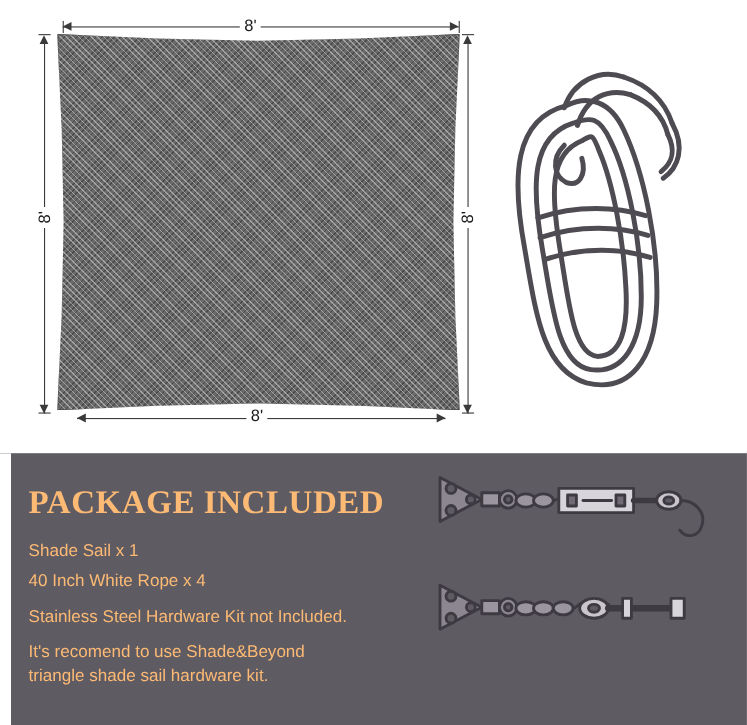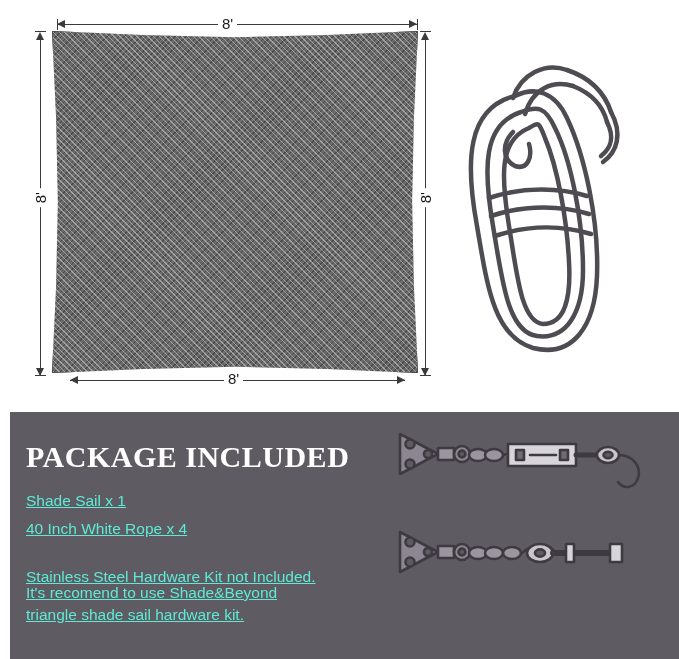--- a/index.html
+++ b/index.html
@@ -110,35 +110,34 @@
     left: 0; top: 0;
     width: 10px; height: 249px;
     background: #ffffff;
   }
   #package-title {
     position: absolute;
     left: 26px; top: 28px;
     font-family: "Liberation Serif", serif;
     font-weight: bold;
     font-size: 30px;
-    color: #ffffff;
+    color: #fdba74;
     letter-spacing: 0.5px;
   }
   .pkg-line {
     position: absolute;
     left: 26px;
     font-size: 15.5px;
-    color: #5eead4;
+    color: #fdba74;
     line-height: 1.45;
     white-space: nowrap;
-    text-decoration: underline;
   }
   #pkg-0 { top: 78px; }
   #pkg-1 { top: 106px; }
-  #pkg-2 { top: 138px; margin-top: 16px; }
+  #pkg-2 { top: 138px; }
   #pkg-3 { top: 170px; }
   #pkg-4 { top: 192px; }
 
   #hardware {
     position: absolute;
     left: 370px; top: 10px;
     width: 300px; height: 230px;
   }
 </style>
 </head>

